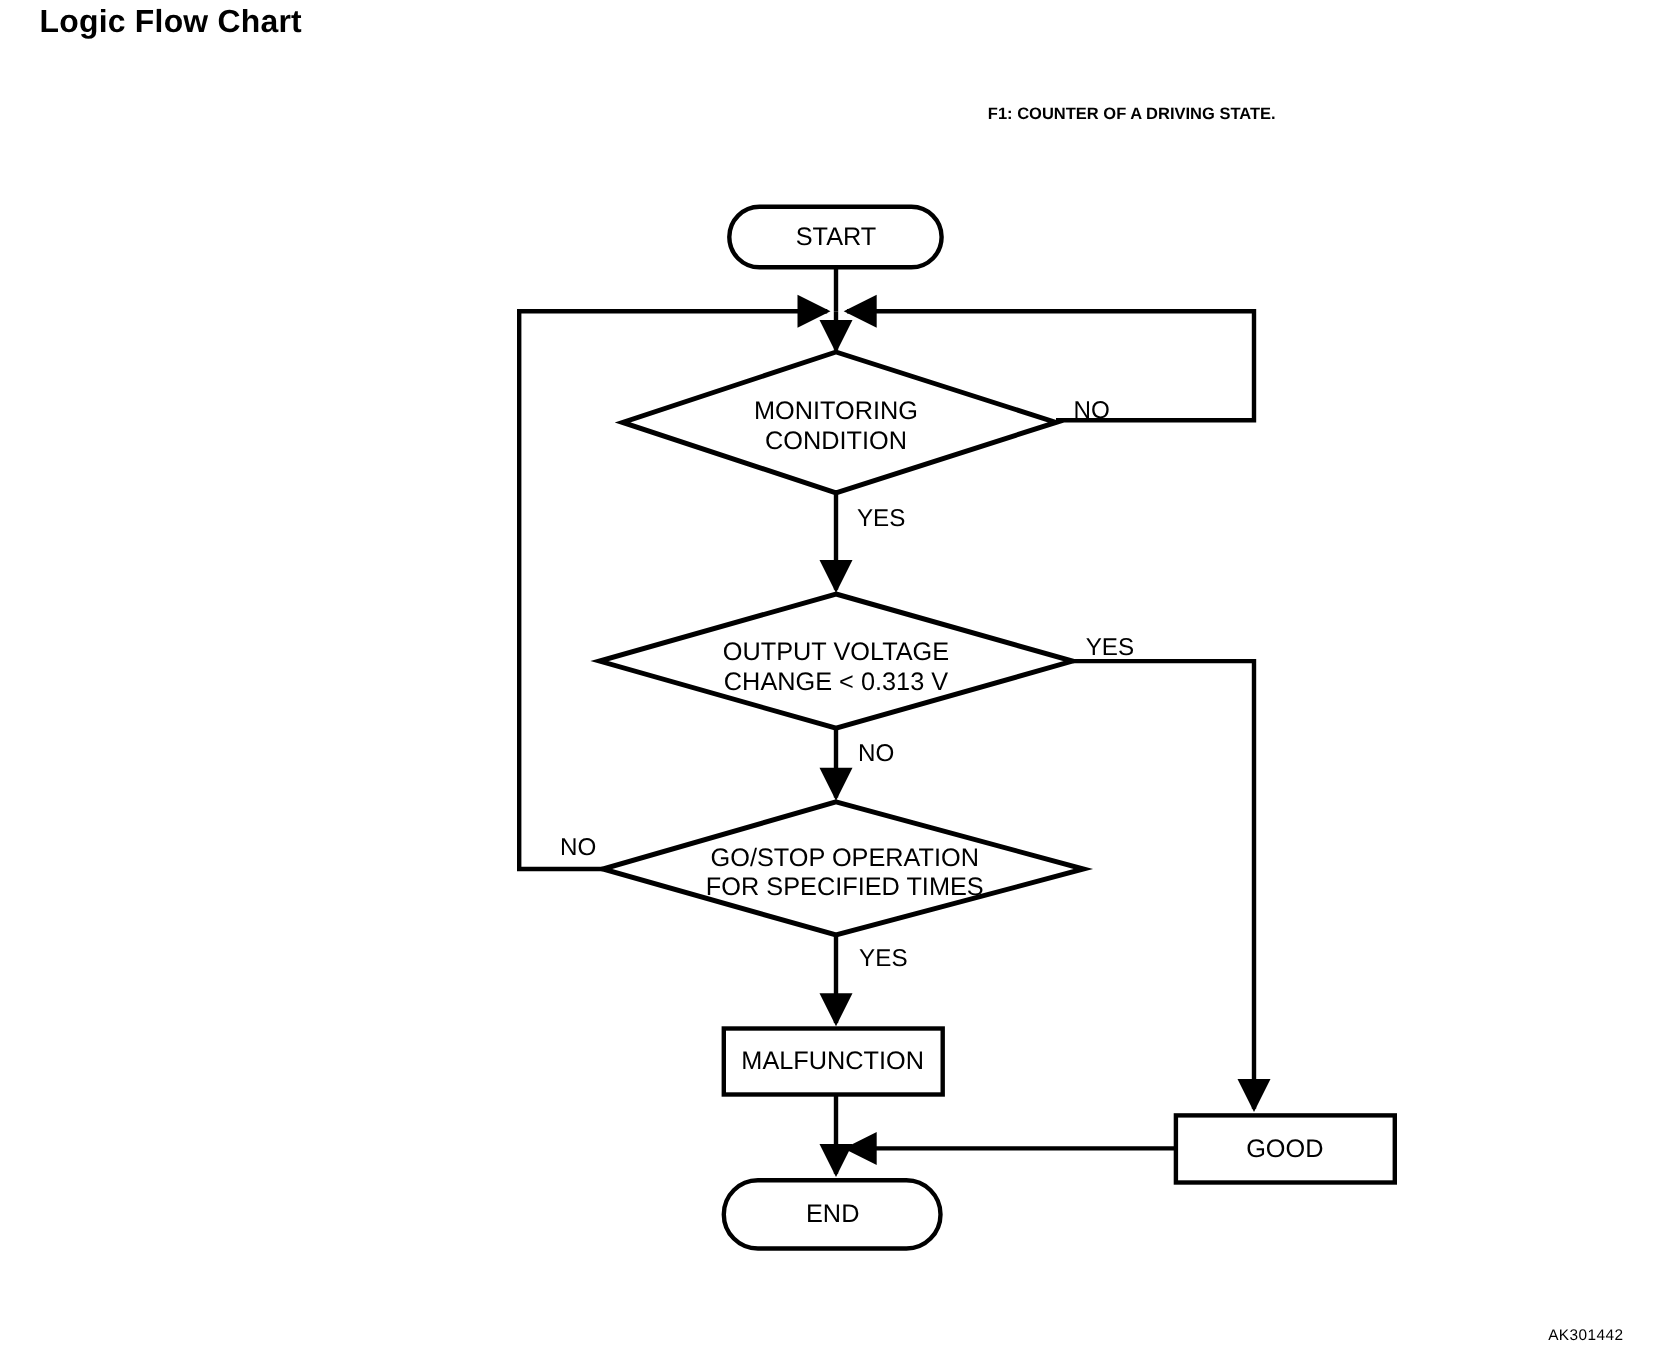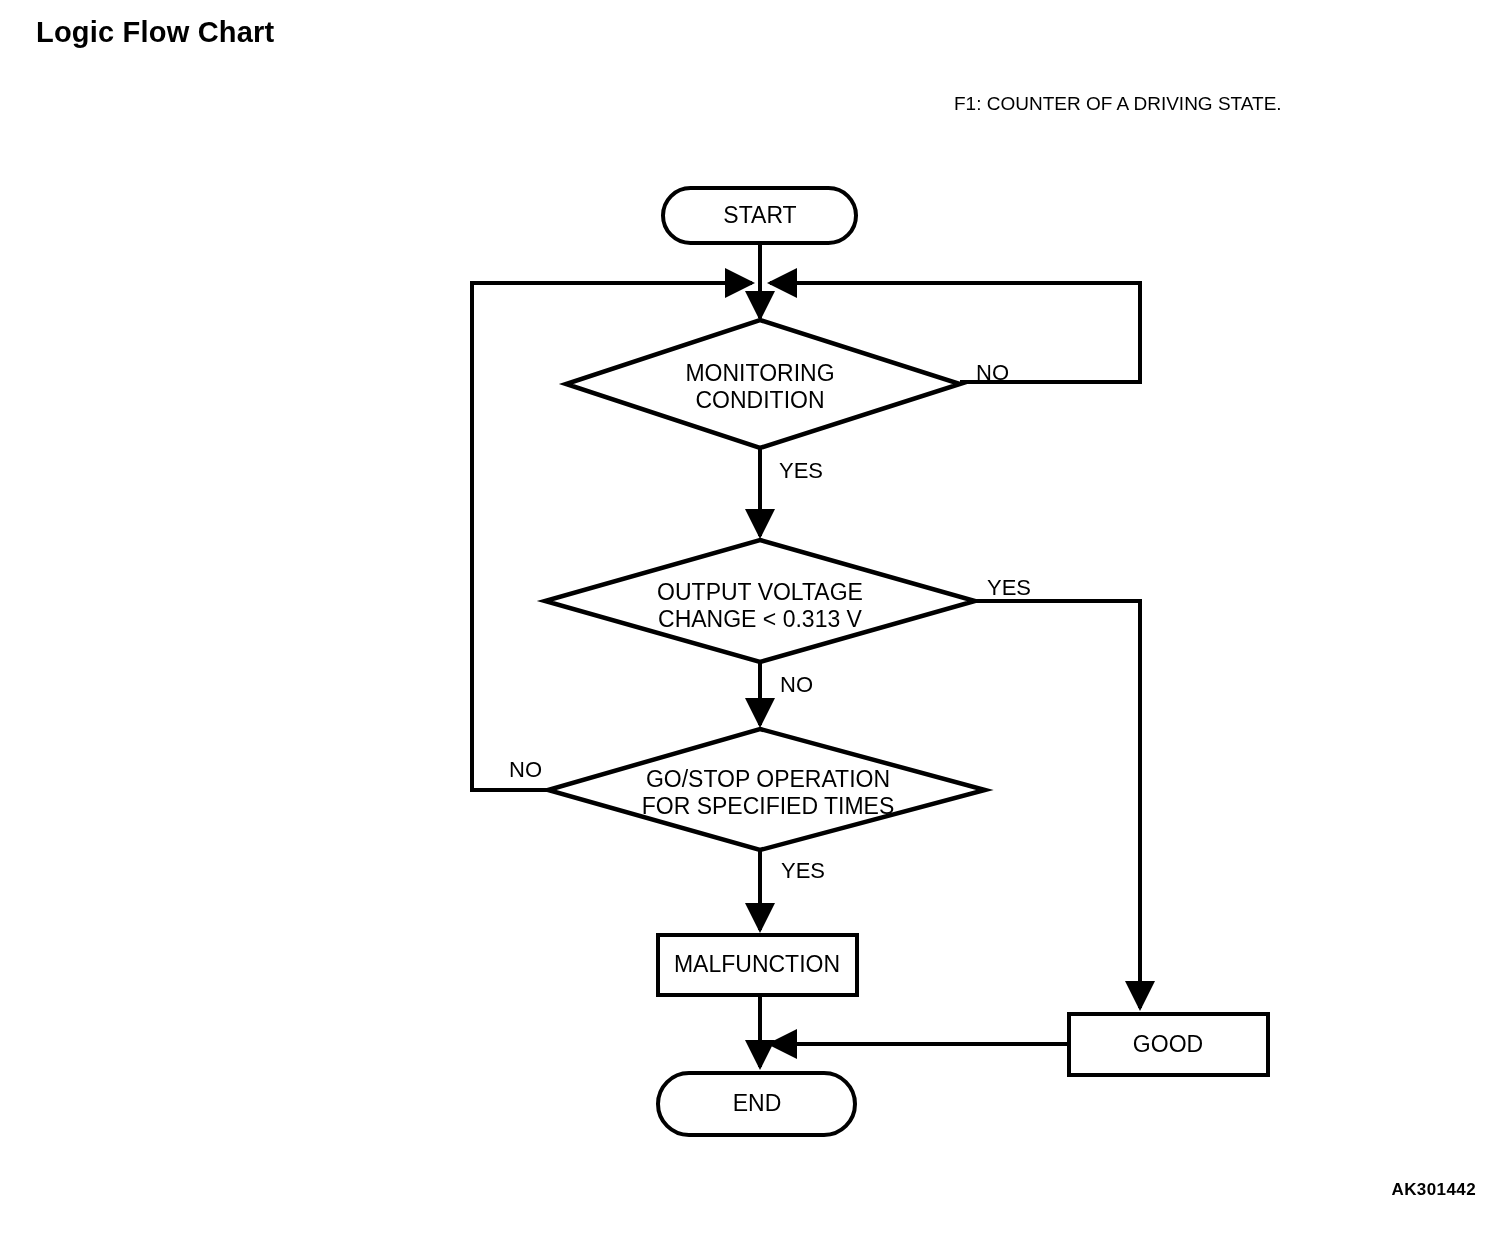--- a/index.html
+++ b/index.html
@@ -11,41 +11,42 @@
     width: 1504px;
     height: 1236px;
     position: relative;
     font-family: "Liberation Sans", sans-serif;
     color: #000000;
     overflow: hidden;
   }
   #page-title {
     position: absolute;
     left: 36px;
-    top: 16px;
+    top: 4px;
     font-size: 29px;
     font-weight: bold;
     letter-spacing: 0.2px;
     white-space: nowrap;
   }
   #legend {
     position: absolute;
-    left: 954px;
+    left: 898px;
     top: 90px;
-    font-size: 19px;
+    font-size: 15px;
     line-height: 28px;
     white-space: nowrap;
+    font-weight: bold;
   }
   #legend div { white-space: nowrap; }
   #figure-id {
     position: absolute;
     right: 28px;
-    bottom: 36px;
-    font-size: 17px;
-    font-weight: bold;
+    bottom: 15px;
+    font-size: 14px;
+    font-weight: normal;
     letter-spacing: 0.4px;
   }
   #flow-svg {
     position: absolute;
     left: 0;
     top: 0;
   }
   .node-shape {
     fill: #ffffff;
     stroke: #000000;

